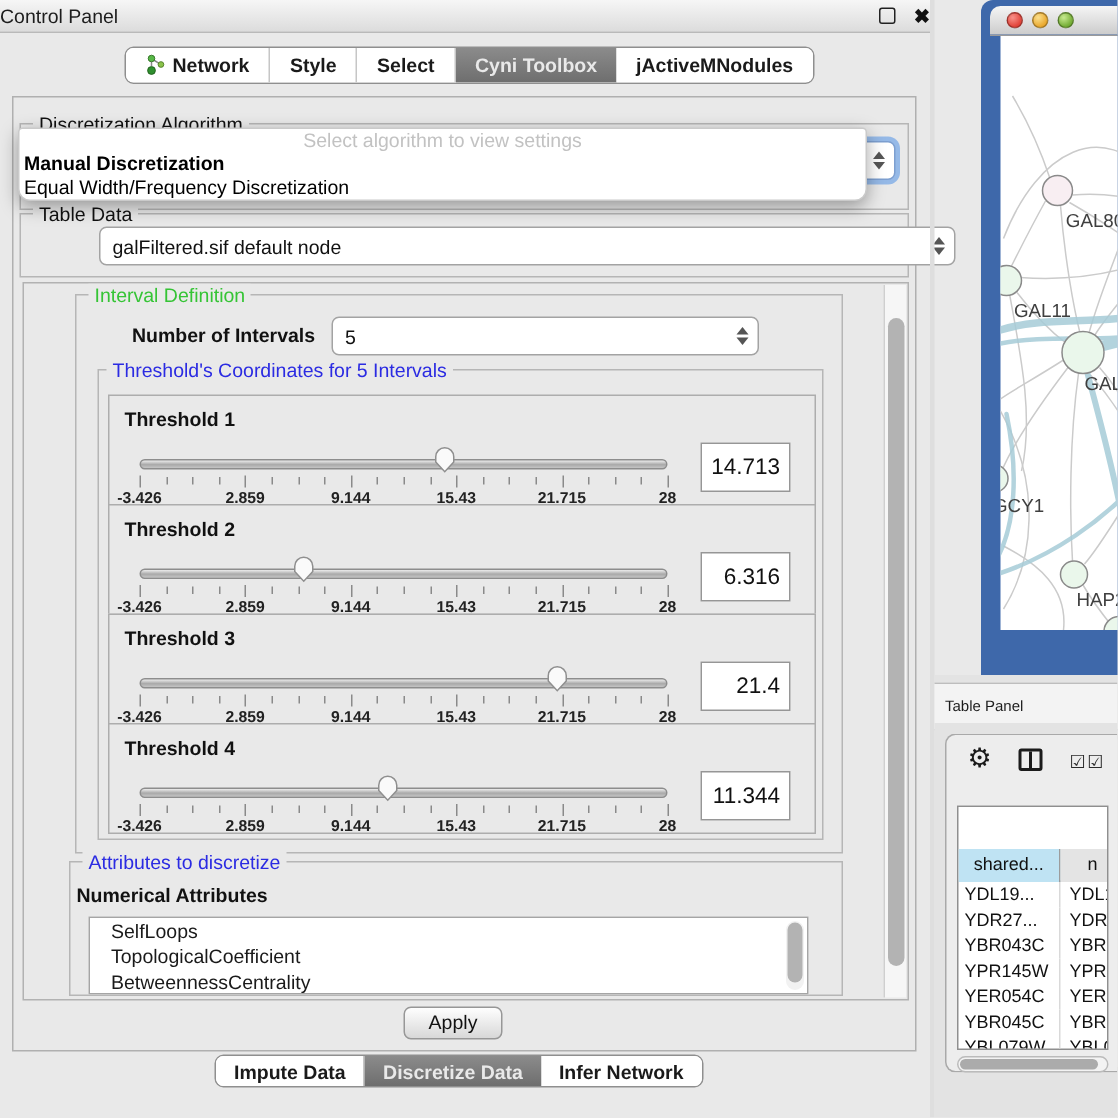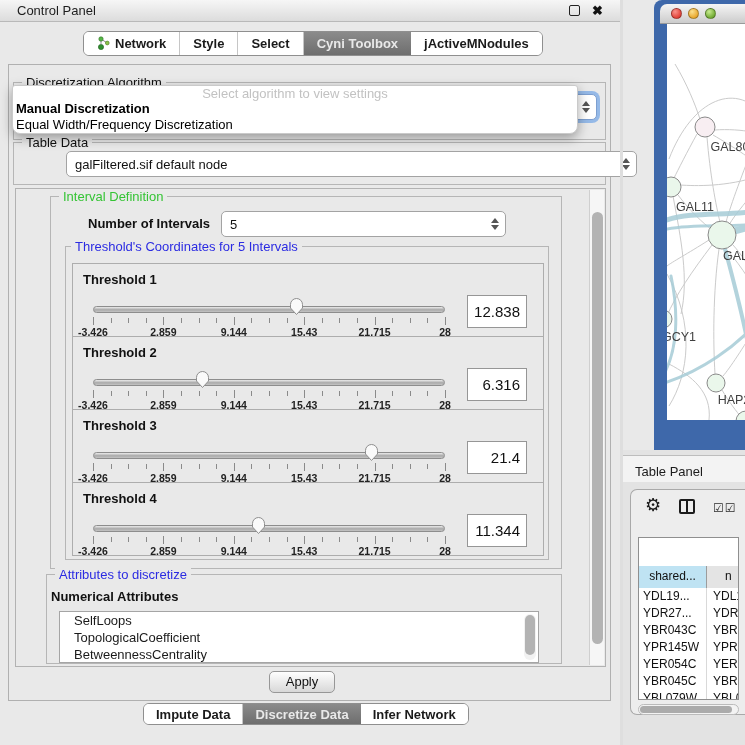--- a/index.html
+++ b/index.html
@@ -4,21 +4,21 @@
 <style>
   * { margin:0; padding:0; box-sizing:border-box; }
   html,body { width:745px; height:745px; }
   body { font-family:"Liberation Sans", sans-serif; background:#e9e9e9; position:relative; overflow:hidden; }
   #root { position:absolute; inset:0; width:745px; height:745px; background:#e9e9e9; }
 
   
   #control-panel { position:absolute; left:0; top:0; width:620px; height:745px; background:#e9e9e9; }
   #cp-titlebar { position:absolute; left:0; top:0; width:620px; height:22px;
      background:linear-gradient(#f6f6f6,#dcdcdc); border-bottom:1px solid #b9b9b9;
-     display:flex; align-items:center; padding:0 17px; font-size:13px; color:#1d1d1d; }
+     display:flex; align-items:center; padding:0 0; font-size:13px; color:#1d1d1d; }
   #cp-title { flex:1; }
   .win-float { width:11px; height:11px; border:1.5px solid #222; border-radius:2px; margin-right:12px; }
   .win-close { font-size:13px; font-weight:bold; color:#111; line-height:11px; }
 
   
   .tabstrip { position:absolute; display:flex; border:1px solid #8f8f8f; border-radius:6px;
      overflow:hidden; background:#fff; height:25px; }
   .tabstrip .tab { display:flex; align-items:center; justify-content:center; padding:4px 13px;
      font-size:13px; font-weight:bold; color:#1a1a1a; background:#fff; border-right:1px solid #c6c6c6; white-space:nowrap; }
   .tabstrip .tab:last-child { border-right:none; }
@@ -106,21 +106,21 @@
      border-radius:7px 0 0 0; background:linear-gradient(#f5f5f5,#cccccc); border-bottom:1px solid #9a9a9a; }
   .light { position:absolute; top:4px; width:11px; height:11px; border-radius:50%; border:1px solid rgba(0,0,0,.3); }
   .light.red    { left:11px; background:radial-gradient(circle at 35% 30%, #f9928b, #e2443a 70%); }
   .light.yellow { left:28px; background:radial-gradient(circle at 35% 30%, #fbe08e, #eaa92f 70%); }
   .light.green  { left:45px; background:radial-gradient(circle at 35% 30%, #c8eb90, #74ad35 70%); }
   #net-canvas { position:absolute; left:13px; top:24px; width:109px; height:396px; background:#fff; }
 
   #tp-gap { position:absolute; left:623px; top:450px; width:122px; height:5px; background:#e3e3e3; }
   #tp-header { position:absolute; left:623px; top:455px; width:122px; height:32px; background:#f3f3f3;
      border-top:1px solid #bdbdbd; border-bottom:1px solid #c2c2c2; display:flex; align-items:center;
-     padding-left:12px; font-size:13px; color:#1c1c1c; }
+     padding-left:7px; font-size:10px; color:#1c1c1c; }
   #tp-area { position:absolute; left:623px; top:482px; width:122px; height:263px; background:#e3e3e3; }
   #tp-window { position:absolute; left:7px; top:7px; width:115px; height:226px; background:#ededed;
      border:1px solid #a9a9a9; border-right:none; border-radius:7px 0 0 7px; }
   #tp-gear { position:absolute; left:14px; top:4px; font-size:18px; color:#1b1b1b; }
   #tp-cols { position:absolute; left:48px; top:9px; width:16px; height:15px; border:2px solid #1b1b1b; border-radius:2px; }
   #tp-cols::after { content:""; position:absolute; left:5px; top:0; width:2px; height:11px; background:#1b1b1b; }
   #tp-checks { position:absolute; left:82px; top:11px; font-size:12px; color:#2a2a2a; letter-spacing:1px; }
 
   #tp-table { position:absolute; left:7px; top:47px; width:101px; height:163px; background:#fff;
      border:1px solid #8f8f8f; overflow:hidden; font-size:12px; color:#111; }
@@ -237,21 +237,21 @@
                     <span class="tick major" style="left: 372px;"></span>
                   </span>
     <span class="tick-labels">
                     <span style="left: 20px;">-3.426</span>
                     <span style="left: 90.4px;">2.859</span>
                     <span style="left: 160.8px;">9.144</span>
                     <span style="left: 231.2px;">15.43</span>
                     <span style="left: 301.6px;">21.715</span>
                     <span style="left: 372px;">28</span>
                   </span>
-    <span class="t-value">12.838</span>
+    <span class="t-value">14.713</span>
   </div>
 
   <div class="trow">
     <span class="t-label">Threshold 2</span>
     <span class="track"></span>
     <span class="thumb" style="left: 121.619px;">
       <svg width="15" height="19" viewBox="0 0 15 19">
         <path d="M1.5,7.5 a6,6 0 0 1 12,0 l0,3.5 -6,6.5 -6,-6.5 z" fill="#fafafa" stroke="#8f8f8f" stroke-width="1"></path>
       </svg>
     </span>

